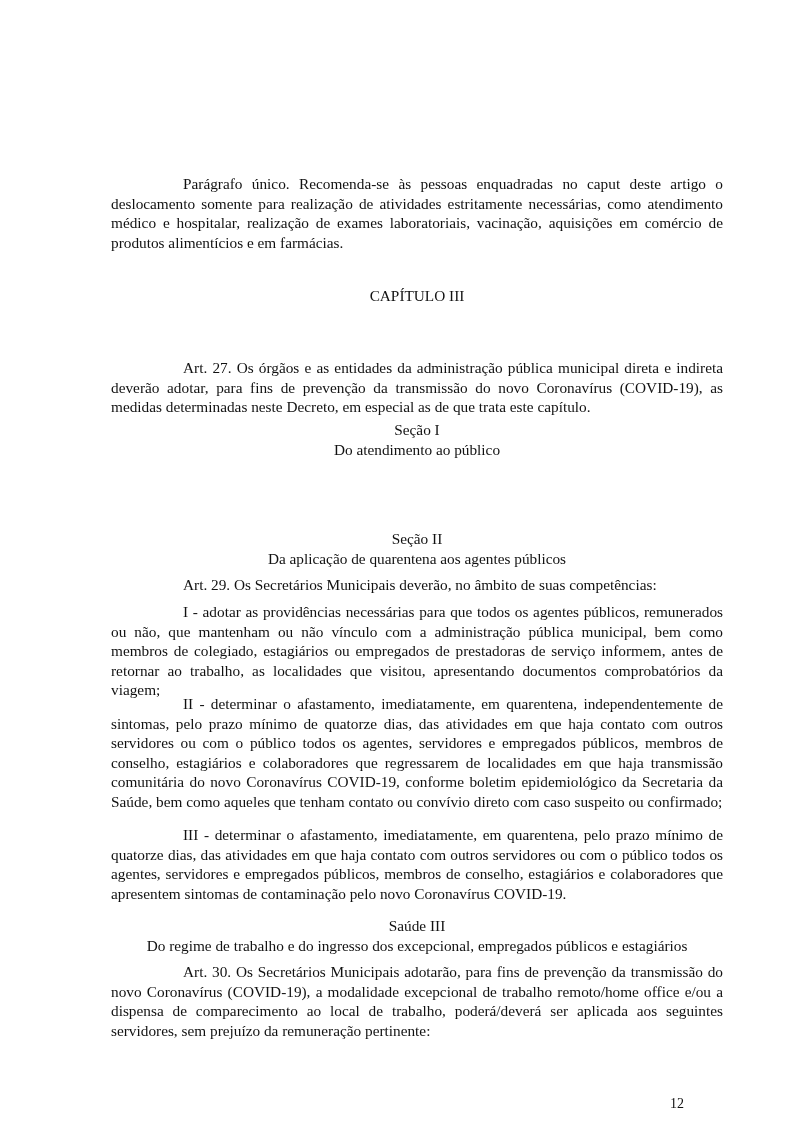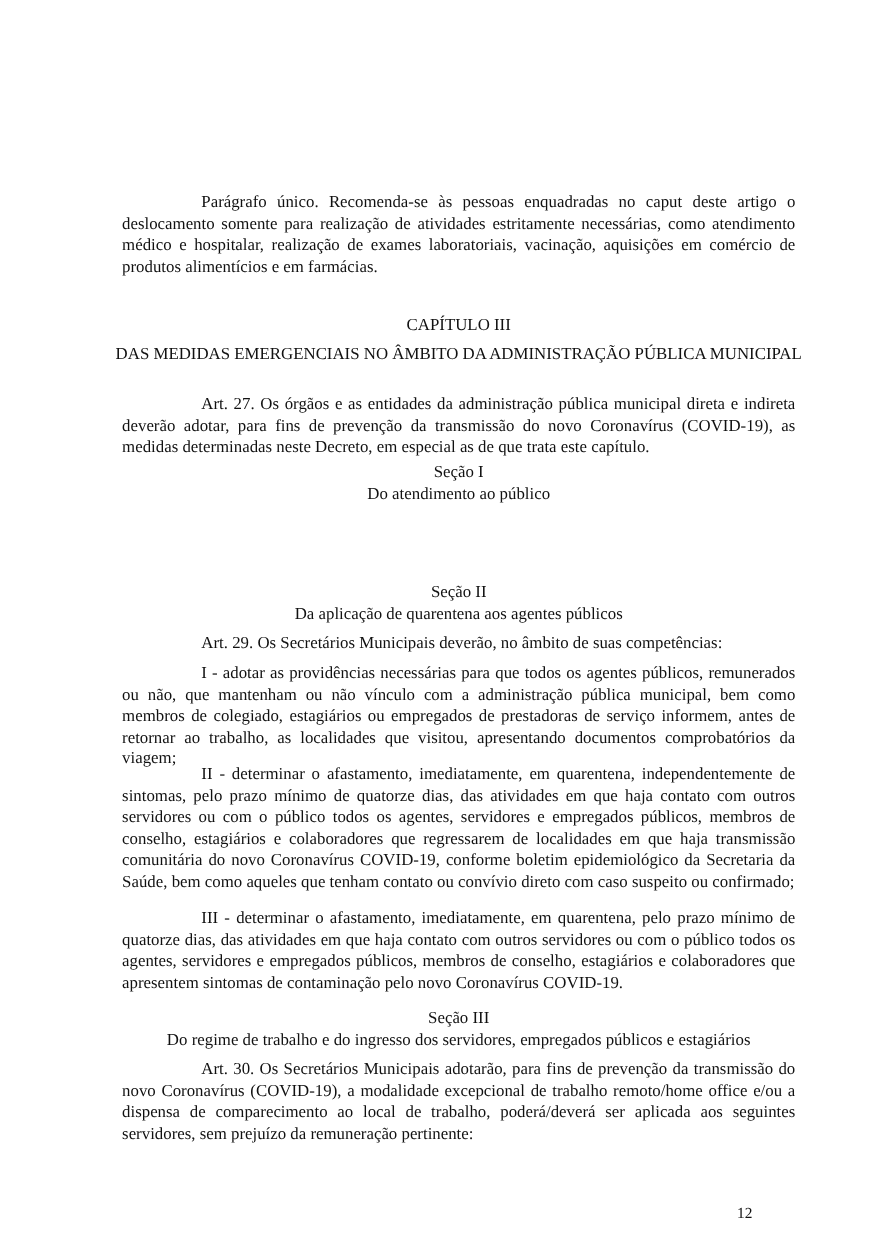--- a/index.html
+++ b/index.html
@@ -15,39 +15,38 @@
   p { margin: 0; }
 </style>
 </head>
 <body>
 
 <div class="page">
 
   <p class="block just indent" style="top:174px;">Parágrafo único. Recomenda-se às pessoas enquadradas no caput deste artigo o deslocamento somente para realização de atividades estritamente necessárias, como atendimento médico e hospitalar, realização de exames laboratoriais, vacinação, aquisições em comércio de produtos alimentícios e em farmácias.</p>
 
   <p class="block center bold" style="top:286px;">CAPÍTULO III</p>
-  <p class="block center bold" style="top:312px; left:100px; width:634px;">DAS MEDIDAS EMERGENCIAIS NO ÂMBITO DA ADMINISTRAÇÃO PÚBLICA MUNICIPAL</p>
 
   <p class="block just indent" style="top:358px;">Art. 27. Os órgãos e as entidades da administração pública municipal direta e indireta deverão adotar, para fins de prevenção da transmissão do novo Coronavírus (COVID-19), as medidas determinadas neste Decreto, em especial as de que trata este capítulo.</p>
 
   <p class="block center bold" style="top:420px;">Seção I</p>
   <p class="block center bold" style="top:440px;">Do atendimento ao público</p>
 
 
   <p class="block center bold" style="top:529px;">Seção II</p>
   <p class="block center bold" style="top:549px;">Da aplicação de quarentena aos agentes públicos</p>
 
   <p class="block indent" style="top:575px;">Art. 29. Os Secretários Municipais deverão, no âmbito de suas competências:</p>
 
   <p class="block just indent" style="top:602px;">I - adotar as providências necessárias para que todos os agentes públicos, remunerados ou não, que mantenham ou não vínculo com a administração pública municipal, bem como membros de colegiado, estagiários ou empregados de prestadoras de serviço informem, antes de retornar ao trabalho, as localidades que visitou, apresentando documentos comprobatórios da viagem;</p>
 
   <p class="block just indent" style="top:694px;">II - determinar o afastamento, imediatamente, em quarentena, independentemente de sintomas, pelo prazo mínimo de quatorze dias, das atividades em que haja contato com outros servidores ou com o público todos os agentes, servidores e empregados públicos, membros de conselho, estagiários e colaboradores que regressarem de localidades em que haja transmissão comunitária do novo Coronavírus COVID-19, conforme boletim epidemiológico da Secretaria da Saúde, bem como aqueles que tenham contato ou convívio direto com caso suspeito ou confirmado;</p>
 
   <p class="block just indent" style="top:825px;">III - determinar o afastamento, imediatamente, em quarentena, pelo prazo mínimo de quatorze dias, das atividades em que haja contato com outros servidores ou com o público todos os agentes, servidores e empregados públicos, membros de conselho, estagiários e colaboradores que apresentem sintomas de contaminação pelo novo Coronavírus COVID-19.</p>
 
-  <p class="block center bold" style="top:916px;">Seção III</p>
-  <p class="block center bold" style="top:936px; left:100px; width:634px;">Do regime de trabalho e do ingresso dos servidores, empregados públicos e estagiários</p>
+  <p class="block center bold" style="top:916px;">Saúde III</p>
+  <p class="block center bold" style="top:936px; left:100px; width:634px;">Do regime de trabalho e do ingresso dos excepcional, empregados públicos e estagiários</p>
 
   <p class="block just indent" style="top:962px;">Art. 30. Os Secretários Municipais adotarão, para fins de prevenção da transmissão do novo Coronavírus (COVID-19), a modalidade excepcional de trabalho remoto/home office e/ou a dispensa de comparecimento ao local de trabalho, poderá/deverá ser aplicada aos seguintes servidores, sem prejuízo da remuneração pertinente:</p>
 
   <div class="pnum">12</div>
 
 </div>
 
 </body></html>

